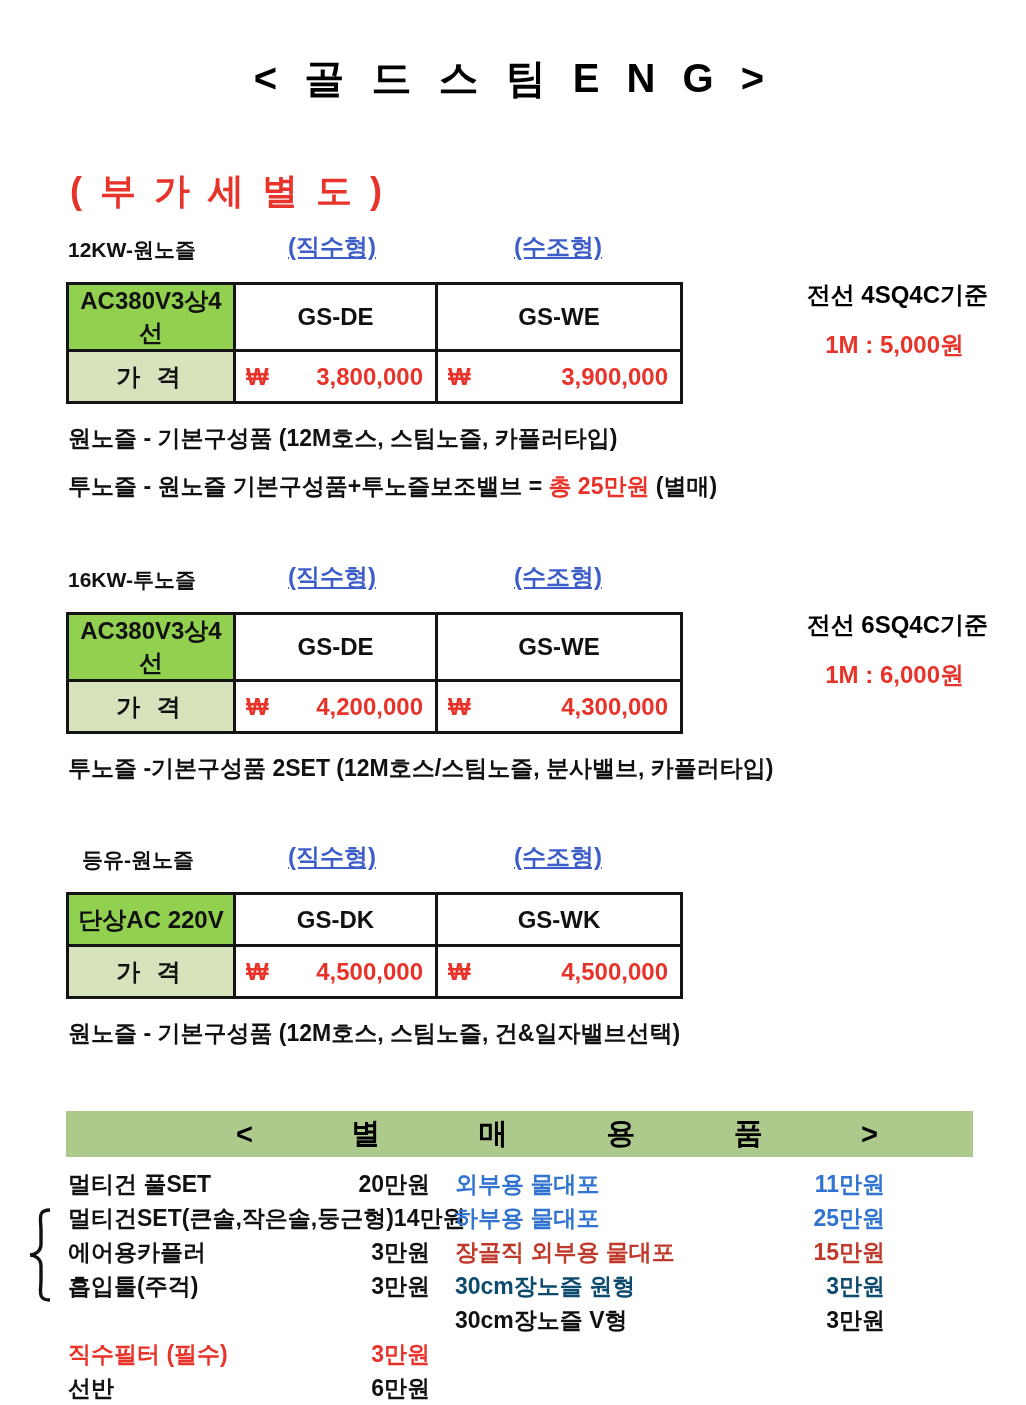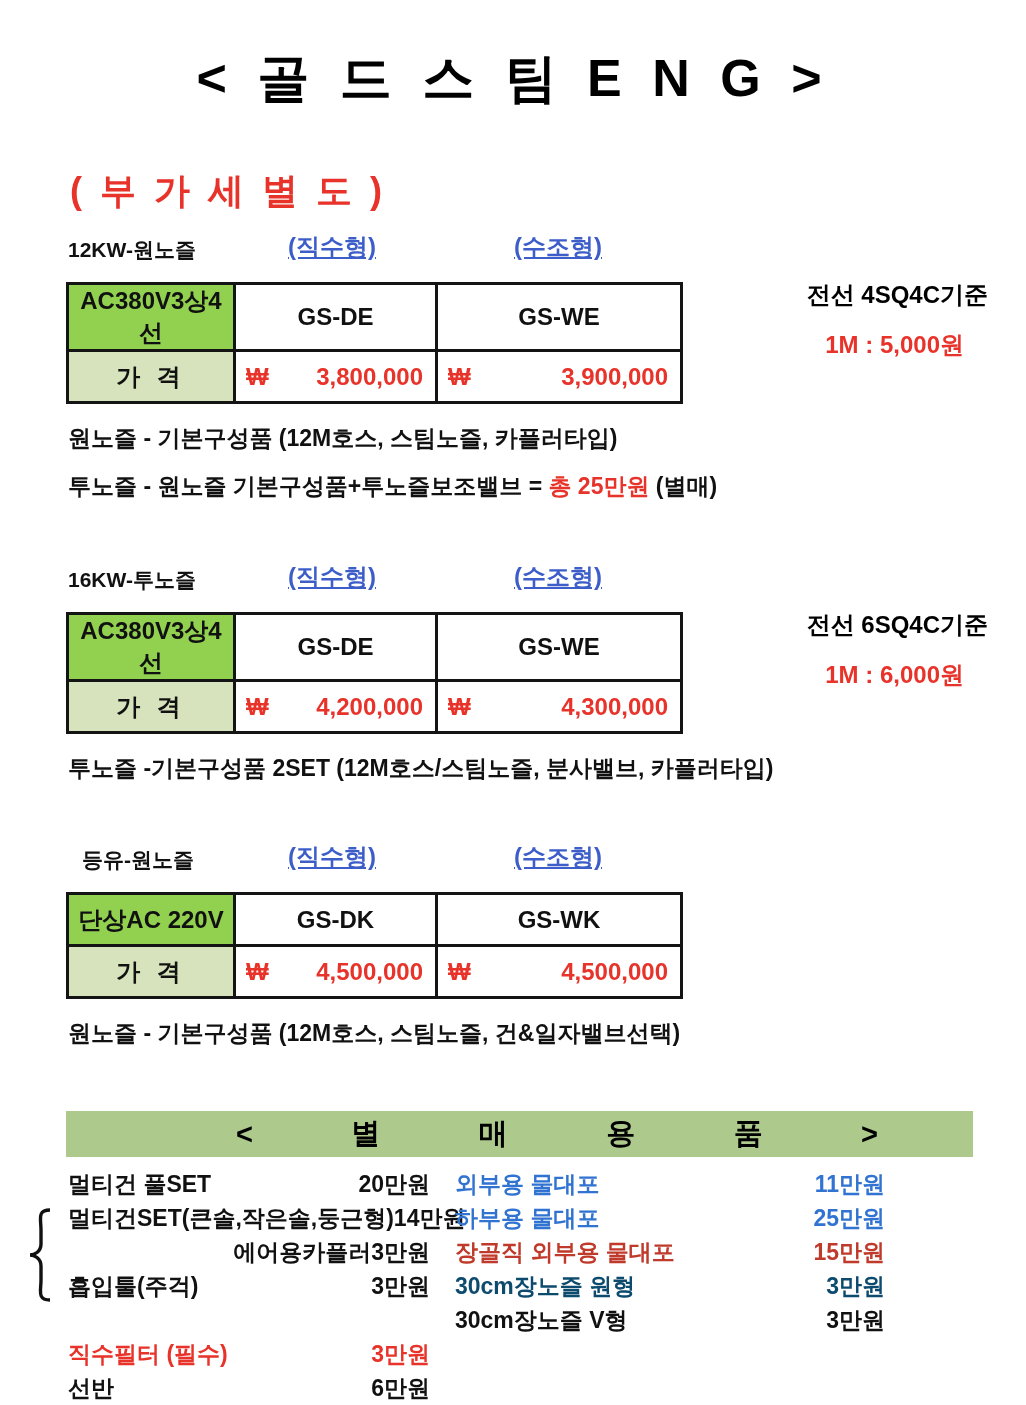--- a/index.html
+++ b/index.html
@@ -1,20 +1,20 @@
 <!DOCTYPE html>
 <html style="--red: #e8332a; --brick-red: #c03a2b; --link-blue: #3d5ec9; --item-blue: #3173d1; --green-dark: #92d050; --green-light: #d6e3bd; --green-banner: #adc98c;"><head>
 <meta charset="utf-8">
 <style>
   html,body{margin:0;padding:0;}
   body{
     width:1026px;height:1405px;background:#ffffff;position:relative;overflow:hidden;
     font-family:"Liberation Sans","DejaVu Sans",sans-serif;font-weight:bold;color:#111;
   }
-  .title{padding-top:50px;text-align:center;font-size:52px;letter-spacing:8px;color:#000;height:56px;line-height:56px;white-space:nowrap;}
+  .title{padding-top:50px;text-align:center;font-size:40px;letter-spacing:8px;color:#000;height:56px;line-height:56px;white-space:nowrap;}
   .vat{margin:68px 0 0 70px;font-size:36px;color:var(--red);letter-spacing:4px;height:34px;line-height:34px;}
 
   .section{position:relative;margin-left:66px;width:922px;}
   .s1{margin-top:20px;}
   .s2{margin-top:58px;}
   .s3{margin-top:56px;}
   .sec-head{position:relative;height:36px;}
   .sec-title{position:absolute;left:2px;bottom:0;font-size:21px;white-space:nowrap;}
   .s3 .sec-title{left:16px;}
   .lnk{position:absolute;bottom:1px;font-size:24px;color:var(--link-blue);text-decoration:underline;cursor:pointer;white-space:nowrap;}
@@ -193,21 +193,21 @@
   <div class="acc-row" style="color: rgb(17, 17, 17);">
     <span class="acc-label">멀티건 풀SET</span>
     <span class="acc-price">20만원</span>
   </div>
 
   <div class="acc-row" style="color: rgb(17, 17, 17);">
     <span class="acc-label">멀티건SET(큰솔,작은솔,둥근형)</span>
     <span class="acc-price">14만원</span>
   </div>
 
-  <div class="acc-row" style="color: rgb(17, 17, 17); justify-content: flex-end;">
+  <div class="acc-row" style="color: rgb(17, 17, 17);">
     <span class="acc-label">에어용카플러</span>
     <span class="acc-price">3만원</span>
   </div>
 
   <div class="acc-row" style="color: rgb(17, 17, 17);">
     <span class="acc-label">흡입툴(주걱)</span>
     <span class="acc-price">3만원</span>
   </div>
 <div class="acc-spacer"></div>
   <div class="acc-row" style="color: var(--red);">

